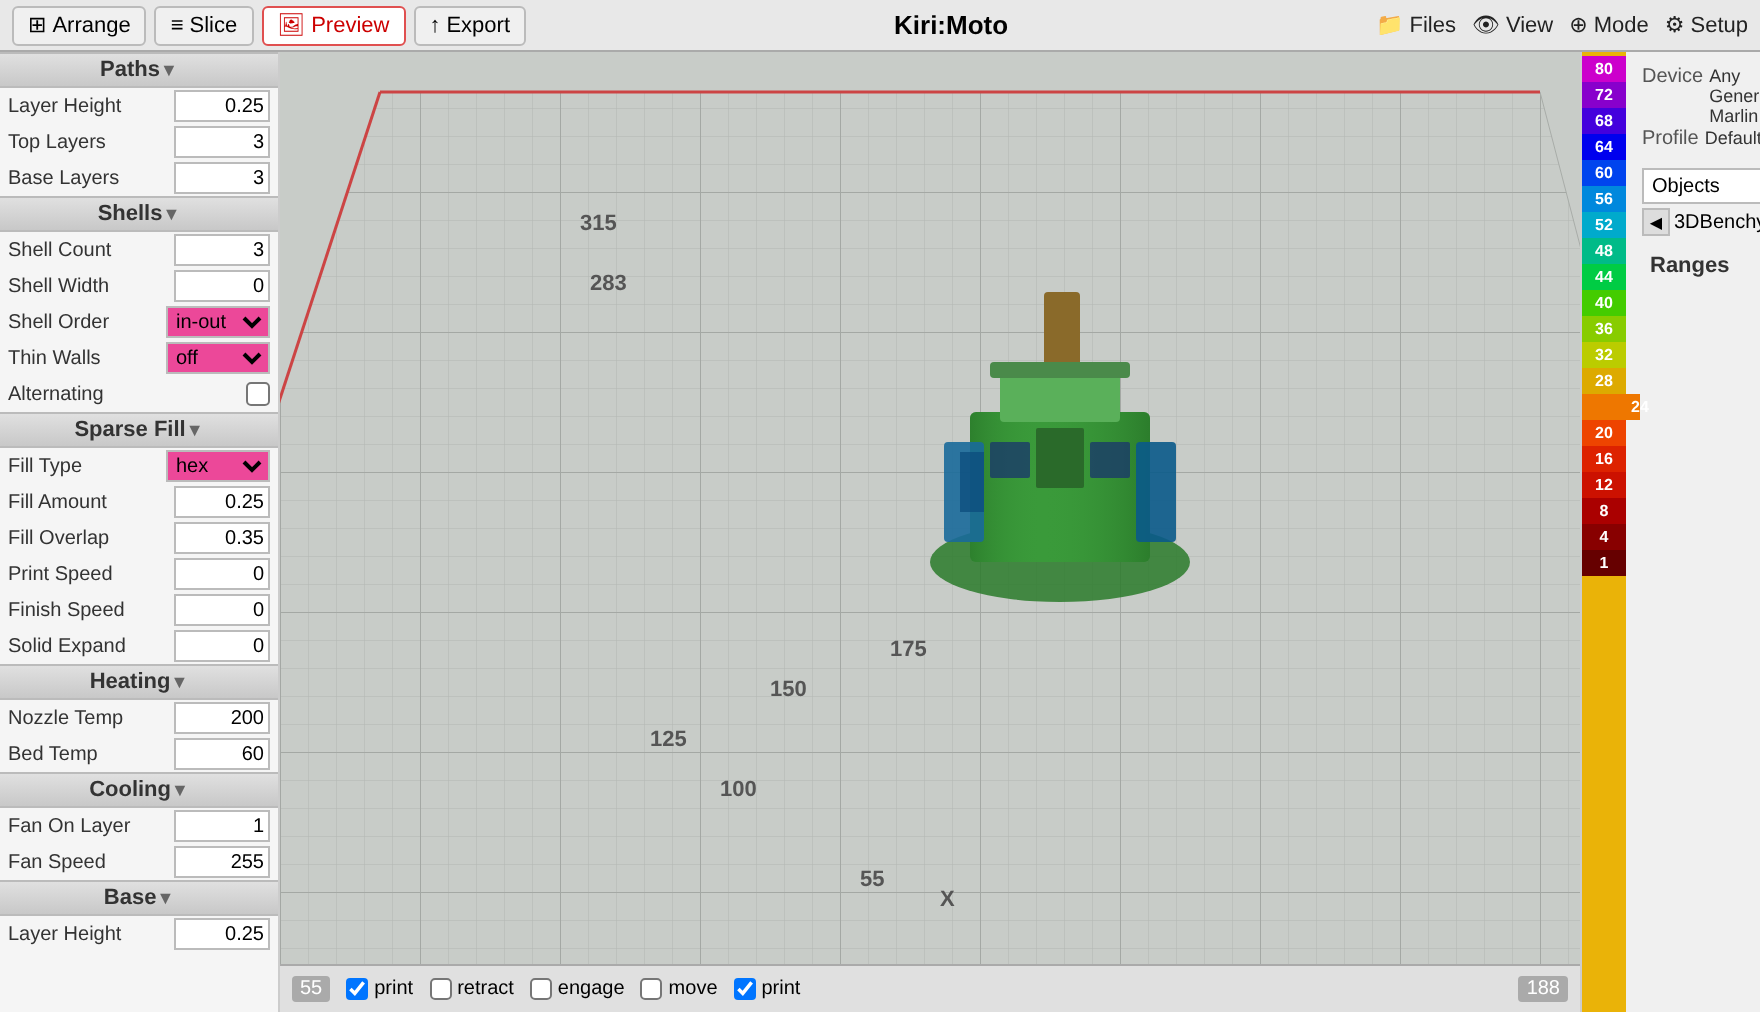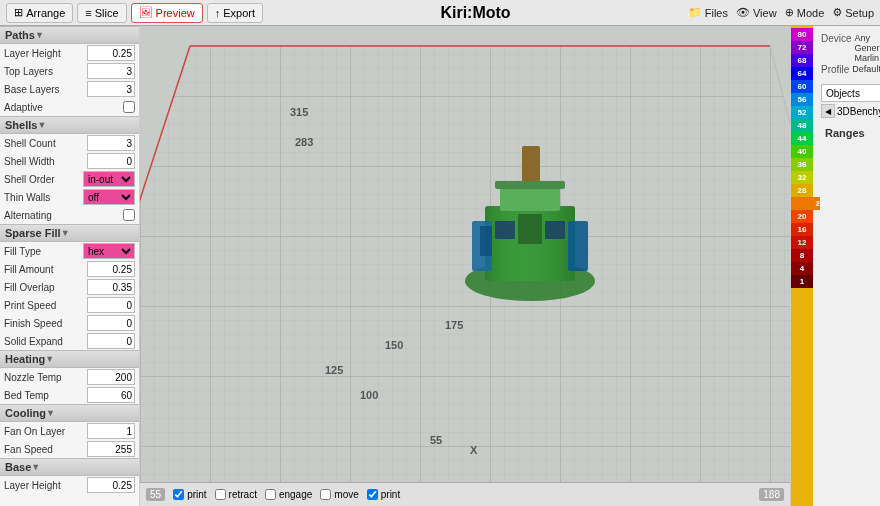--- a/index.html
+++ b/index.html
@@ -9,37 +9,37 @@
     #topbar {
       display: flex; align-items: center; background: #e8e8e8; border-bottom: 1px solid #aaa;
       height: 26px; padding: 0 6px; gap: 4px;
     }
     .topbar-btn {
       display: flex; align-items: center; gap: 3px; padding: 2px 7px;
       border: 1px solid #bbb; border-radius: 3px; background: #f0f0f0;
       cursor: pointer; font-size: 11px; height: 20px;
     }
     .topbar-btn.active { background: #fff; border-color: #e05050; color: #c00; }
-    .topbar-title { flex: 1; text-align: center; font-weight: bold; font-size: 16px; }
+    .topbar-title { flex: 1; text-align: center; font-weight: bold; font-size: 13px; }
     .topbar-right { display: flex; gap: 8px; align-items: center; }
     .topbar-right-btn { display: flex; align-items: center; gap: 3px; font-size: 11px; cursor: pointer; color: #222; }
 
     
     #main { display: flex; flex: 1; overflow: hidden; }
 
     
     #left-panel {
       width: 140px; background: #f5f5f5; border-right: 1px solid #ccc;
       overflow-y: auto; overflow-x: hidden; flex-shrink: 0;
     }
     .section-header {
       background: linear-gradient(to bottom, #e0e0e0, #c8c8c8);
       border-top: 1px solid #bbb; border-bottom: 1px solid #bbb;
       padding: 2px 5px; font-weight: bold; font-size: 11px; color: #333;
-      display: flex; align-items: center; justify-content: flex-start;
+      display: flex; align-items: center; justify-content: center;
     }
     .section-header-arrow { font-size: 9px; color: #666; }
     .param-row {
       display: flex; align-items: center; justify-content: space-between;
       padding: 1px 4px; min-height: 18px;
     }
     .param-label { color: #333; font-size: 10px; flex: 1; }
     .param-input {
       width: 48px; height: 16px; border: 1px solid #bbb; background: #fff;
       text-align: right; font-size: 10px; padding: 0 2px;
@@ -154,24 +154,20 @@
         <span class="param-label">Layer Height</span>
         <input type="text" class="param-input" value="0.25" style="">
       </div>
       <div class="param-row">
         <span class="param-label">Top Layers</span>
         <input type="text" class="param-input" value="3" style="">
       </div>
       <div class="param-row">
         <span class="param-label">Base Layers</span>
         <input type="text" class="param-input" value="3" style="">
-      </div>
-      <div class="param-row">
-        <span class="param-label">Adaptive</span>
-        <input type="checkbox" class="param-checkbox" style="">
       </div>
       <div class="section-header">
         <span>Shells</span>
         <span class="section-header-arrow">▼</span>
       </div>
       <div class="param-row">
         <span class="param-label">Shell Count</span>
         <input type="text" class="param-input" value="3" style="">
       </div>
       <div class="param-row">

